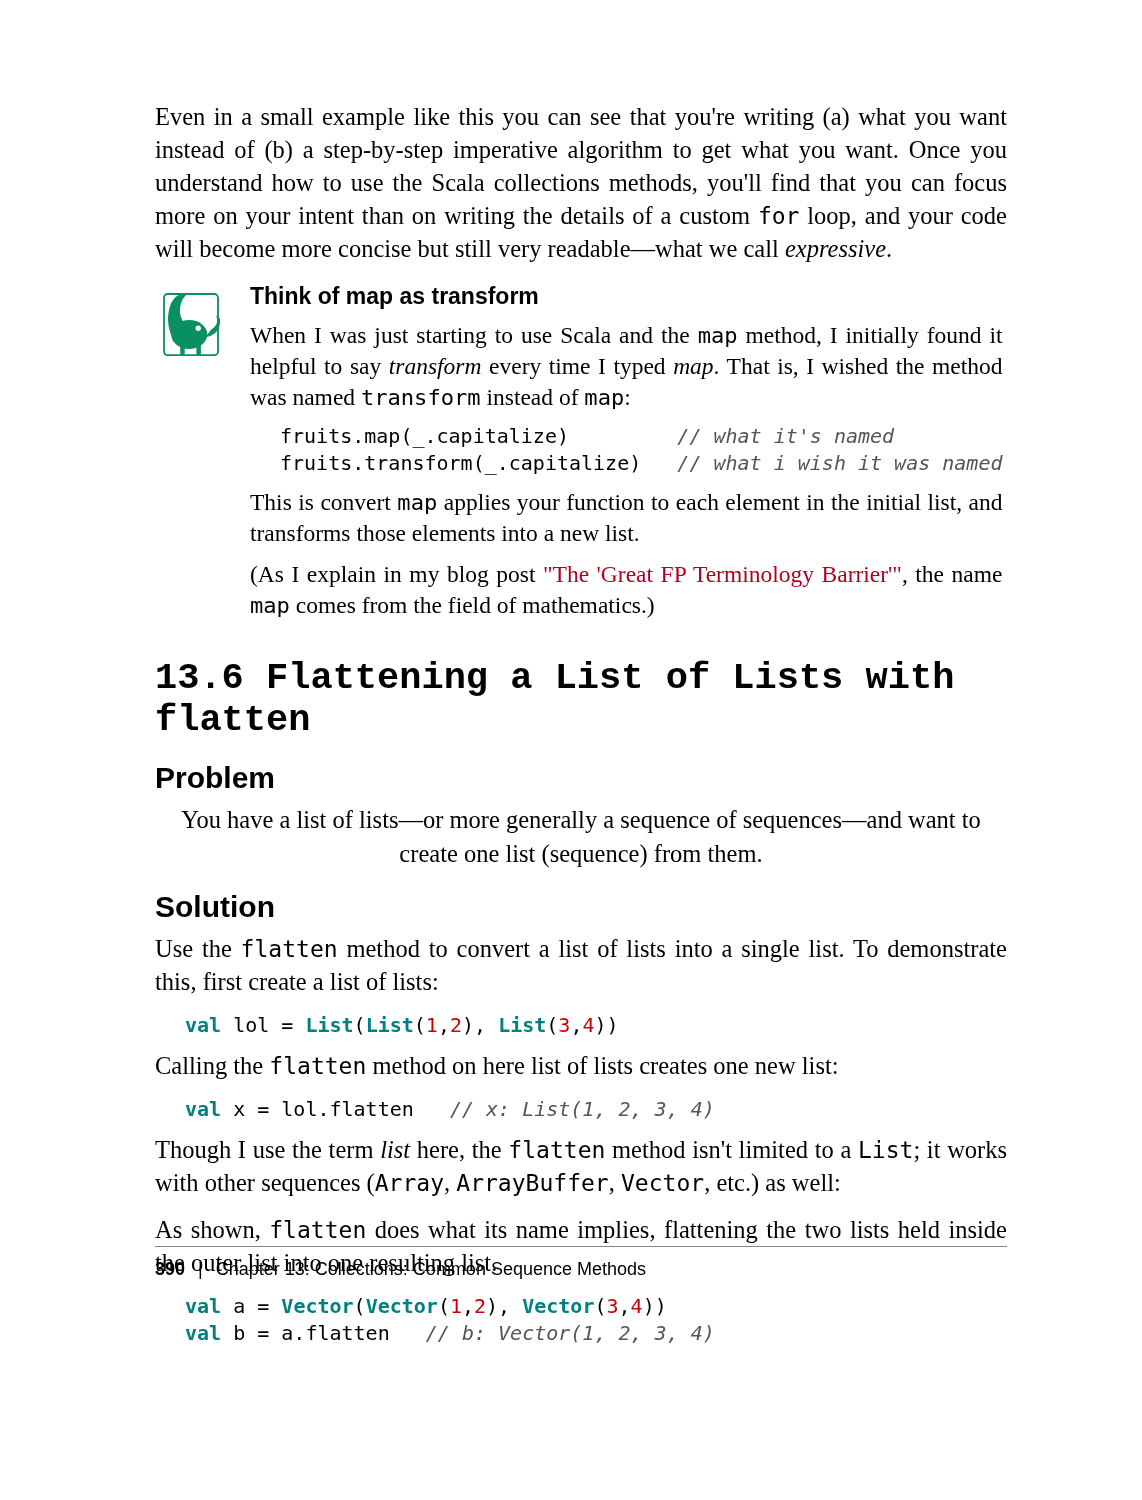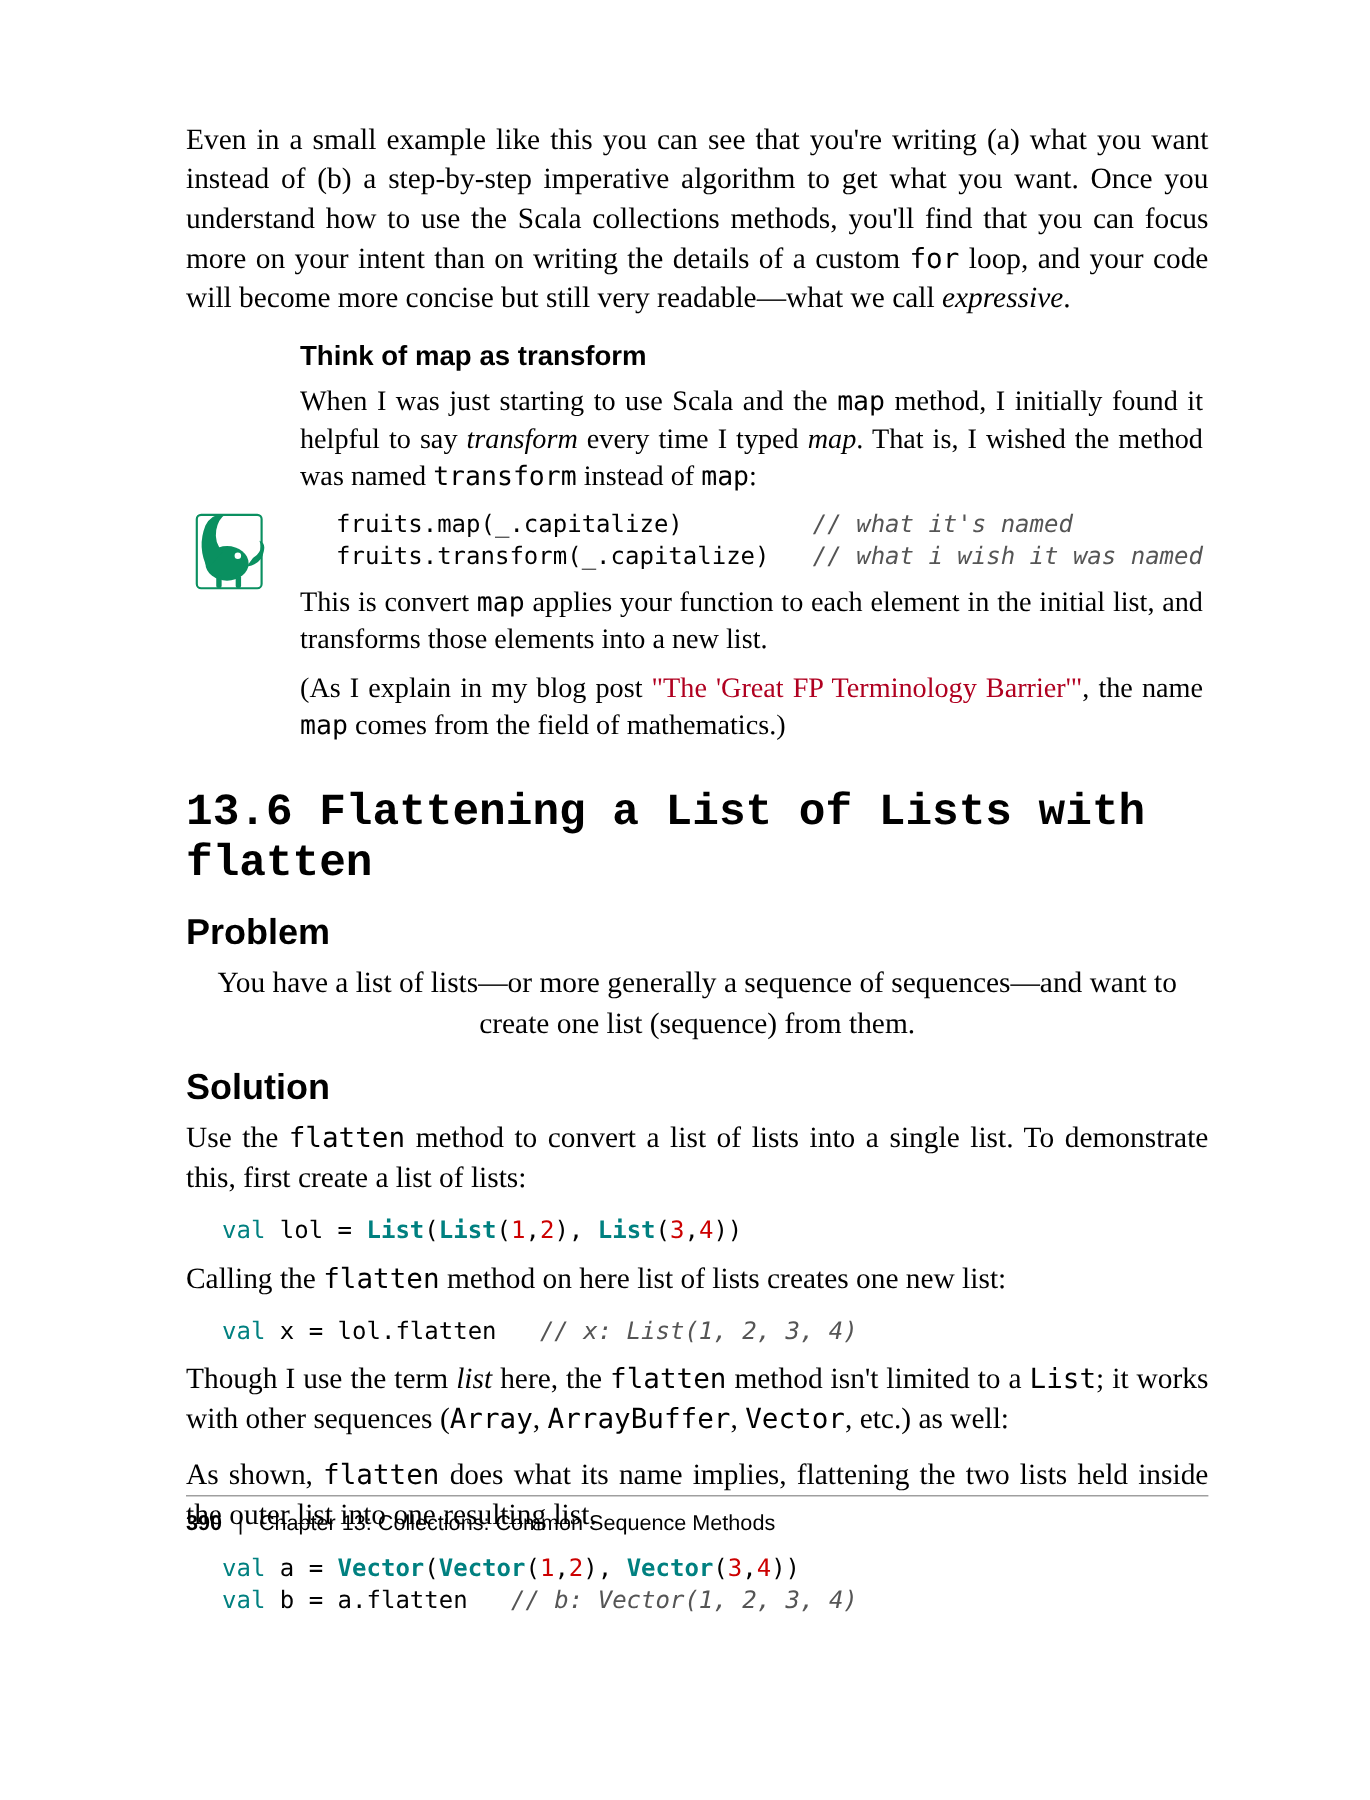--- a/index.html
+++ b/index.html
@@ -19,21 +19,21 @@
   p.body {
     font-size: 24.5px;
     line-height: 1.35;
     margin: 0 0 14px 0;
     text-align: justify;
   }
   .mono { font-family: Consolas, Menlo, "DejaVu Sans Mono", monospace; font-size: 0.94em; }
   em, .it { font-style: italic; }
   .tipbox {
     display: flex;
-    align-items: center;
+    align-items: flex-start;
     margin: 18px 0 22px 0;
   }
   .tipicon {
     width: 95px;
     flex: 0 0 95px;
     padding-top: 2px;
   }
   .tipcontent {
     flex: 1;
     padding-right: 110px;
@@ -51,21 +51,21 @@
     text-align: justify;
   }
   .codeblock {
     font-family: Consolas, Menlo, "DejaVu Sans Mono", monospace;
     font-size: 20px;
     line-height: 1.35;
     white-space: pre;
     margin: 4px 0 10px 30px;
   }
   .comment { color: #555; font-style: italic; }
-  .kw { color: #008080; font-weight: normal; }
+  .kw { color: #008080; font-weight: bold; }
   .fn { color: #008080; font-weight: bold; }
   .num { color: #c00; }
   a.ext { color: #b00020; text-decoration: none; }
   h1.sect {
     font-family: Liberation Mono, monospace;
     font-weight: 700;
     font-size: 37px;
     margin: 26px 0 14px 0;
   }
   h2.sub {

